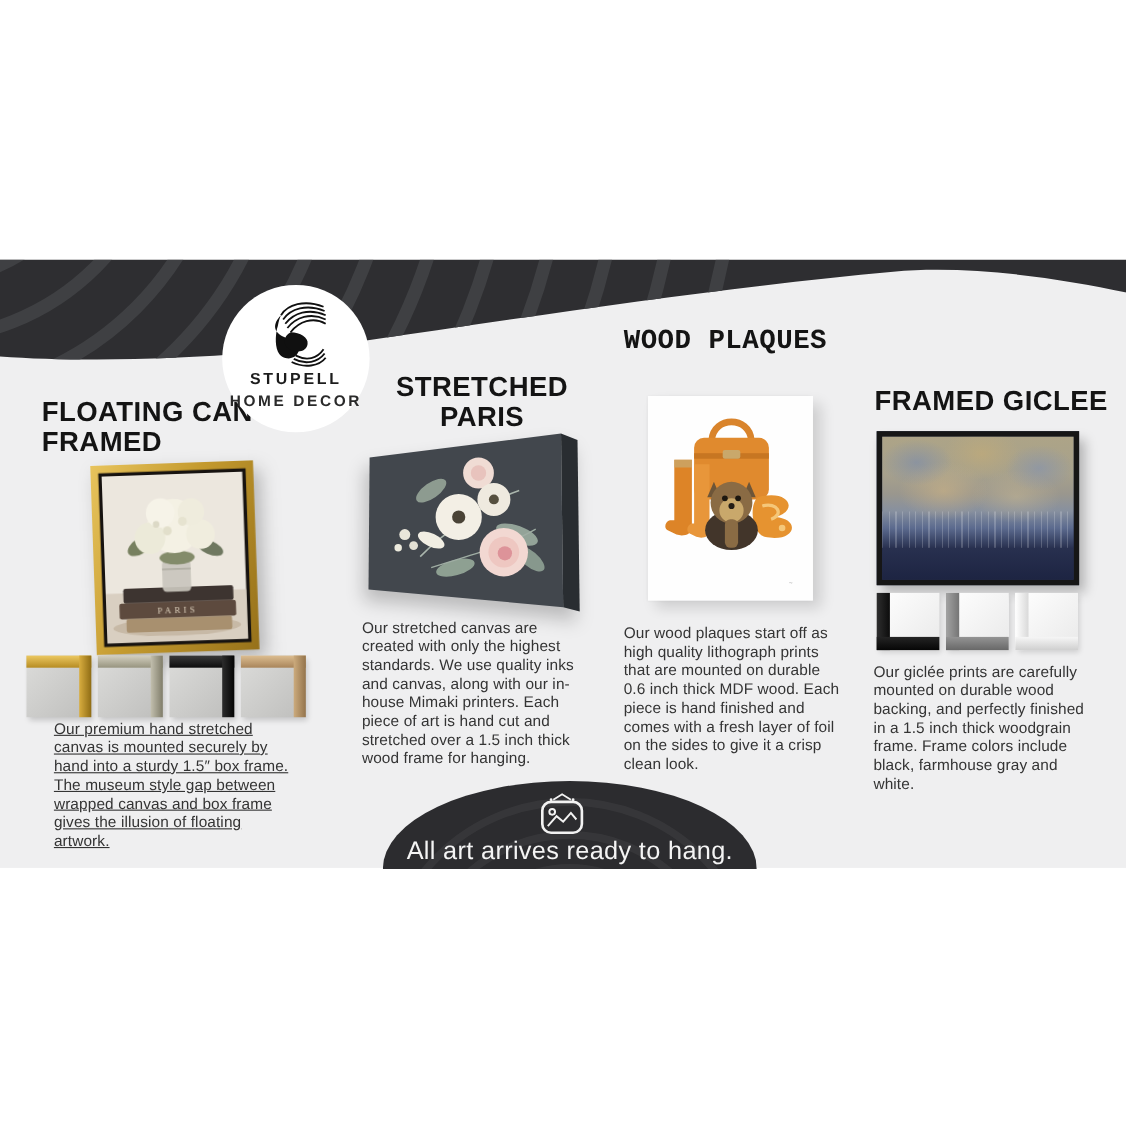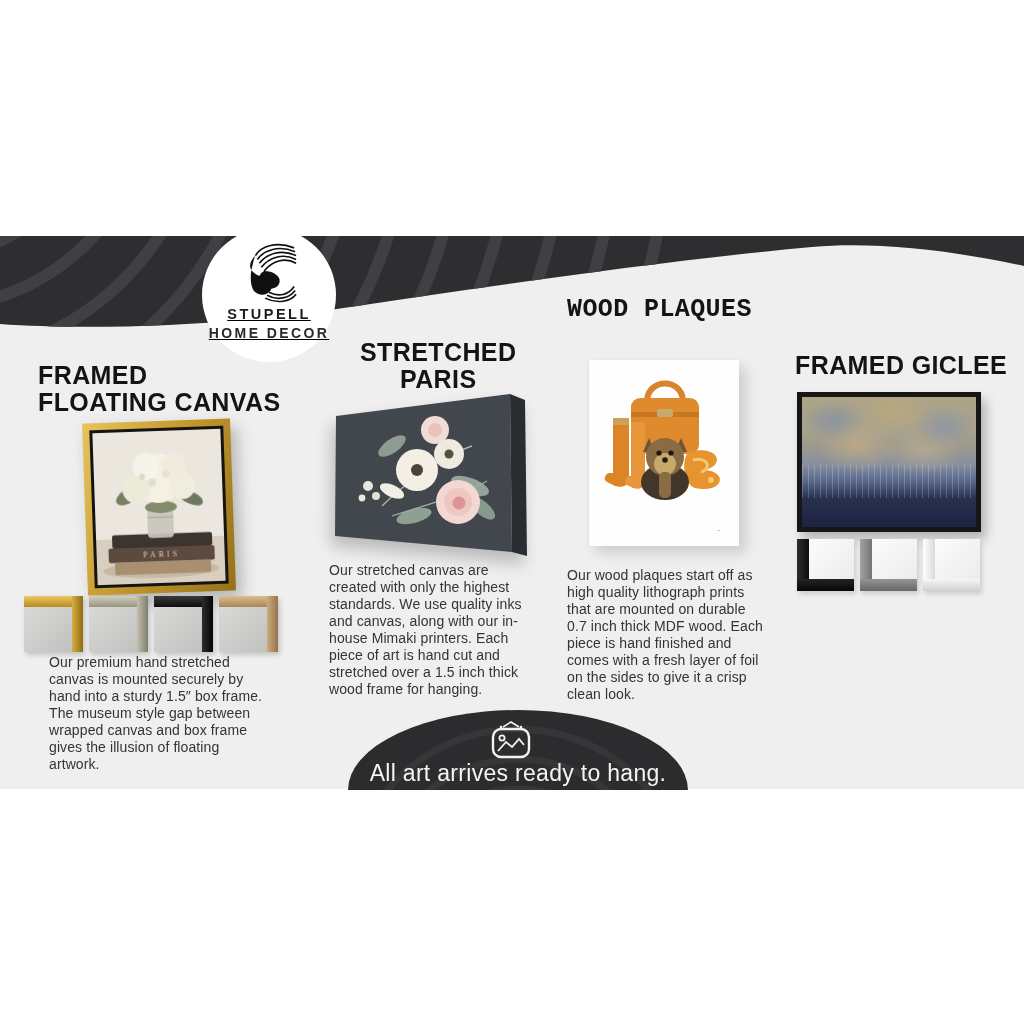--- a/index.html
+++ b/index.html
@@ -2,22 +2,22 @@
 <html><head>
 <meta charset="utf-8">
 <style>
   html,body{margin:0;padding:0;background:#ffffff;}
   .stage{position:relative;width:1024px;height:1024px;background:#ffffff;overflow:hidden;
          font-family:"Liberation Sans", sans-serif;}
   .content-bg{position:absolute;left:0;top:237px;width:1024px;height:552px;background:#efeff0;}
   .top-wave{position:absolute;left:0;top:236px;width:1024px;height:112px;}
   .bottom-dome{position:absolute;left:348px;top:709px;width:340px;height:81px;}
 
-  .logo-circle{position:absolute;left:202px;top:228px;width:134px;height:134px;border-radius:50%;
-               background:#ffffff;display:flex;flex-direction:column;align-items:center;z-index:5;text-decoration:underline;}
+  .logo-circle{position:absolute;left:202px;top:259px;width:134px;height:134px;border-radius:50%;
+               background:#ffffff;display:flex;flex-direction:column;align-items:center;z-index:5;}
   .logo-s{margin-top:14px;}
   .brand-name{font-size:14.5px;font-weight:700;letter-spacing:2.5px;color:#1c1c1c;margin-top:2px;}
   .brand-tagline{font-size:14px;font-weight:600;letter-spacing:2.4px;color:#2a2a2a;margin-top:3px;}
 
   .col-title{position:absolute;font-size:25px;line-height:27px;font-weight:700;color:#141414;
              letter-spacing:.4px;white-space:nowrap;}
   .col-desc{position:absolute;font-size:14px;line-height:17px;color:#343434;letter-spacing:.1px;}
 
   
   .float-frame{position:absolute;left:85px;top:421px;width:148px;height:172px;
@@ -112,22 +112,22 @@
         <path d="M30 52 C40 57 50 55 56 46"></path>
         <path d="M28 55 C39 61 51 58 57 50"></path>
         <path d="M26 58 C38 64 52 62 58 54"></path>
       </g>
     </svg>
     <div class="brand-name">STUPELL</div>
     <div class="brand-tagline">HOME DECOR</div>
   </div>
 
   <div class="col-title" style="left:38px;top:362px;">
+    <div>FLOATING CANVAS</div>
     <div>FRAMED</div>
-    <div>FLOATING CANVAS</div>
   </div>
 
   <div class="float-frame">
     <div class="float-gap">
       <svg class="float-art" viewBox="0 0 128 148" preserveAspectRatio="none">
         <rect x="0" y="0" width="128" height="148" fill="#ece7de"></rect>
         <rect x="0" y="104" width="128" height="44" fill="#d9cfc1"></rect>
         <ellipse cx="64" cy="135" rx="58" ry="8" fill="#c7b9a6"></ellipse>
 
         <rect x="16" y="100" width="100" height="13" rx="2" fill="#3d3430"></rect>
@@ -154,21 +154,21 @@
     </div>
   </div>
 
   <div class="swatch-row" style="left:24px;top:596px;gap:6px;">
     <div class="swatchA" style="--mh:linear-gradient(180deg,#ecc861,#b68c22);--mv:linear-gradient(90deg,#d8ad3f,#8f6c14);"></div>
     <div class="swatchA" style="--mh:linear-gradient(180deg,#d3cfbf,#97947f);--mv:linear-gradient(90deg,#c2bfae,#807d6a);"></div>
     <div class="swatchA" style="--mh:linear-gradient(180deg,#3a3a3a,#0d0d0d);--mv:linear-gradient(90deg,#2c2c2c,#050505);"></div>
     <div class="swatchA" style="--mh:linear-gradient(180deg,#dcbd90,#a9855a);--mv:linear-gradient(90deg,#ccab7d,#94744c);"></div>
   </div>
 
-  <p class="col-desc" style="left:49px;top:654px;width:218px;margin:0;">Our premium hand stretched canvas is mounted securely by hand into a sturdy 1.5″ box frame. The museum style gap between wrapped canvas and box frame gives the illusion of floating artwork.</p>
+  <p class="col-desc" style="left:49px;top:654px;width:218px;margin:0;text-decoration:underline;">Our premium hand stretched canvas is mounted securely by hand into a sturdy 1.5″ box frame. The museum style gap between wrapped canvas and box frame gives the illusion of floating artwork.</p>
 
   <div class="col-title" style="left:360px;top:339px;text-align:center;">
     <div>STRETCHED</div>
     <div>PARIS</div>
   </div>
 
   <svg class="stretched-art" viewBox="0 0 216 178">
     <defs>
       <clipPath id="frontClip">
           <polygon points="14,30 188,8 190,166 13,150"></polygon>
@@ -229,37 +229,38 @@
       <circle cx="76" cy="97" r="19" fill="#8a6b44"></circle>
       <circle cx="76" cy="104" r="11" fill="#c9a86b"></circle>
       <circle cx="70" cy="93" r="2.6" fill="#1c1710"></circle>
       <circle cx="82" cy="93" r="2.6" fill="#1c1710"></circle>
       <circle cx="76" cy="100" r="2.8" fill="#241d14"></circle>
       <rect x="70" y="112" width="12" height="26" rx="5" fill="#8a6b44"></rect>
       <text x="128" y="172" font-size="6" fill="#9a9a9a" font-family="Liberation Sans, sans-serif">~</text>
     </svg>
   </div>
 
-  <p class="col-desc" style="left:567px;top:567px;width:202px;margin:0;">Our wood plaques start off as high quality lithograph prints that are mounted on durable 0.7 inch thick MDF wood. Each piece is hand finished and comes with a fresh layer of foil on the sides to give it a crisp clean look.</p>
+  <p class="col-desc" style="left:567px;top:567px;width:202px;margin:0;">Our wood plaques start off as high quality lithograph prints that are mounted on durable 0.6 inch thick MDF wood. Each piece is hand finished and comes with a fresh layer of foil on the sides to give it a crisp clean look.</p>
 
   <div class="col-title" style="left:795px;top:352px;">
     <div>FRAMED GICLEE</div>
   </div>
 
   <div class="giclee">
     <div class="giclee-art"></div>
     <div class="giclee-streaks"></div>
   </div>
 
   <div class="swatch-row" style="left:797px;top:539px;gap:6px;">
     <div class="swatchB" style="--mv:linear-gradient(90deg,#2e2e2e,#0c0c0c);--mh:linear-gradient(180deg,#242424,#060606);"></div>
     <div class="swatchB" style="--mv:linear-gradient(90deg,#a3a3a3,#757575);--mh:linear-gradient(180deg,#949494,#686868);"></div>
     <div class="swatchB" style="--mv:linear-gradient(90deg,#ffffff,#d9d9d9);--mh:linear-gradient(180deg,#f6f6f6,#cfcfcf);"></div>
   </div>
 
+  <p class="col-desc" style="left:794px;top:602px;width:200px;margin:0;">Our giclée prints are carefully mounted on durable wood backing, and perfectly finished in a 1.5 inch thick woodgrain frame. Frame colors include black, farmhouse gray and white.</p>
 
   <svg class="bottom-dome" viewBox="0 0 340 81" preserveAspectRatio="none">
     <defs>
       <clipPath id="domeClip">
           <ellipse cx="170" cy="81" rx="170" ry="80"></ellipse>
         </clipPath>
     </defs>
     <ellipse cx="170" cy="81" rx="170" ry="80" fill="#2c2c2f"></ellipse>
     <g clip-path="url(#domeClip)" stroke="rgba(255,255,255,0.05)" stroke-width="7" fill="none">
       <circle cx="170" cy="190" r="80"></circle>

